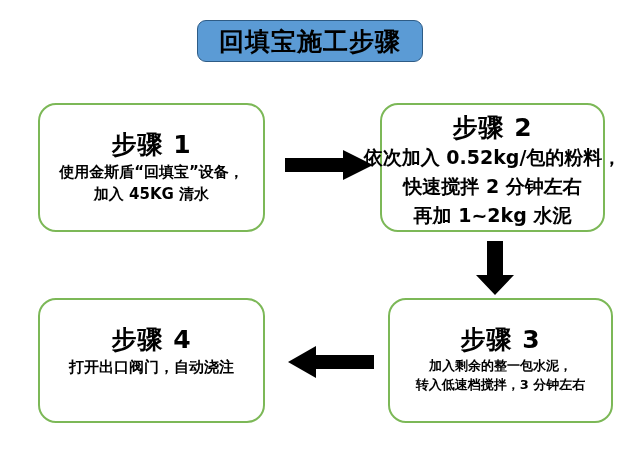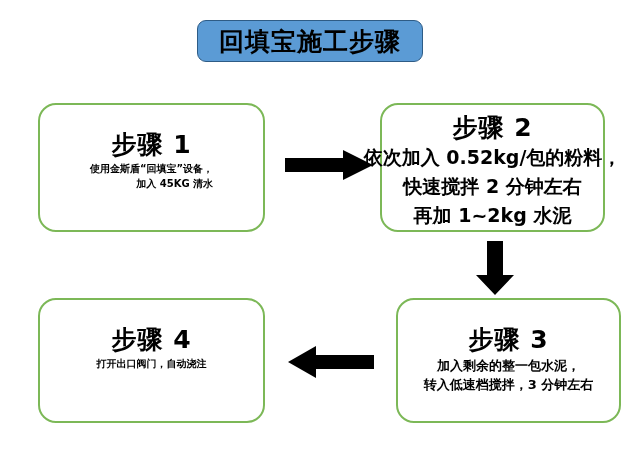--- a/index.html
+++ b/index.html
@@ -72,25 +72,25 @@
     text-align: center;
     margin-top: 1px;
     white-space: nowrap;
   }
   .step-body .line {
     display: block;
   }
 
   #step-1 { left: 38px;  top: 103px; width: 227px; height: 129px; }
   #step-2 { left: 380px; top: 103px; width: 225px; height: 129px; justify-content: flex-end; }
-  #step-3 { left: 396px; top: 298px; width: 225px; height: 125px; }
+  #step-3 { left: 388px; top: 298px; width: 225px; height: 125px; }
   #step-4 { left: 38px;  top: 298px; width: 227px; height: 125px; }
 
   #step-4 .step-body,
-  #step-1 .step-body { font-size: 10px; text-align: right; }
+  #step-1 .step-body { font-size: 15px; }
   #step-3 .step-body { font-size: 13px; }
 
   
   .arrow {
     position: absolute;
   }
   #arrow-1-2 { left: 285px; top: 150px; width: 88px;  height: 30px; }
   #arrow-2-3 { left: 476px; top: 241px; width: 38px;  height: 54px; }
   #arrow-3-4 { left: 288px; top: 346px; width: 86px;  height: 32px; }
 </style>

